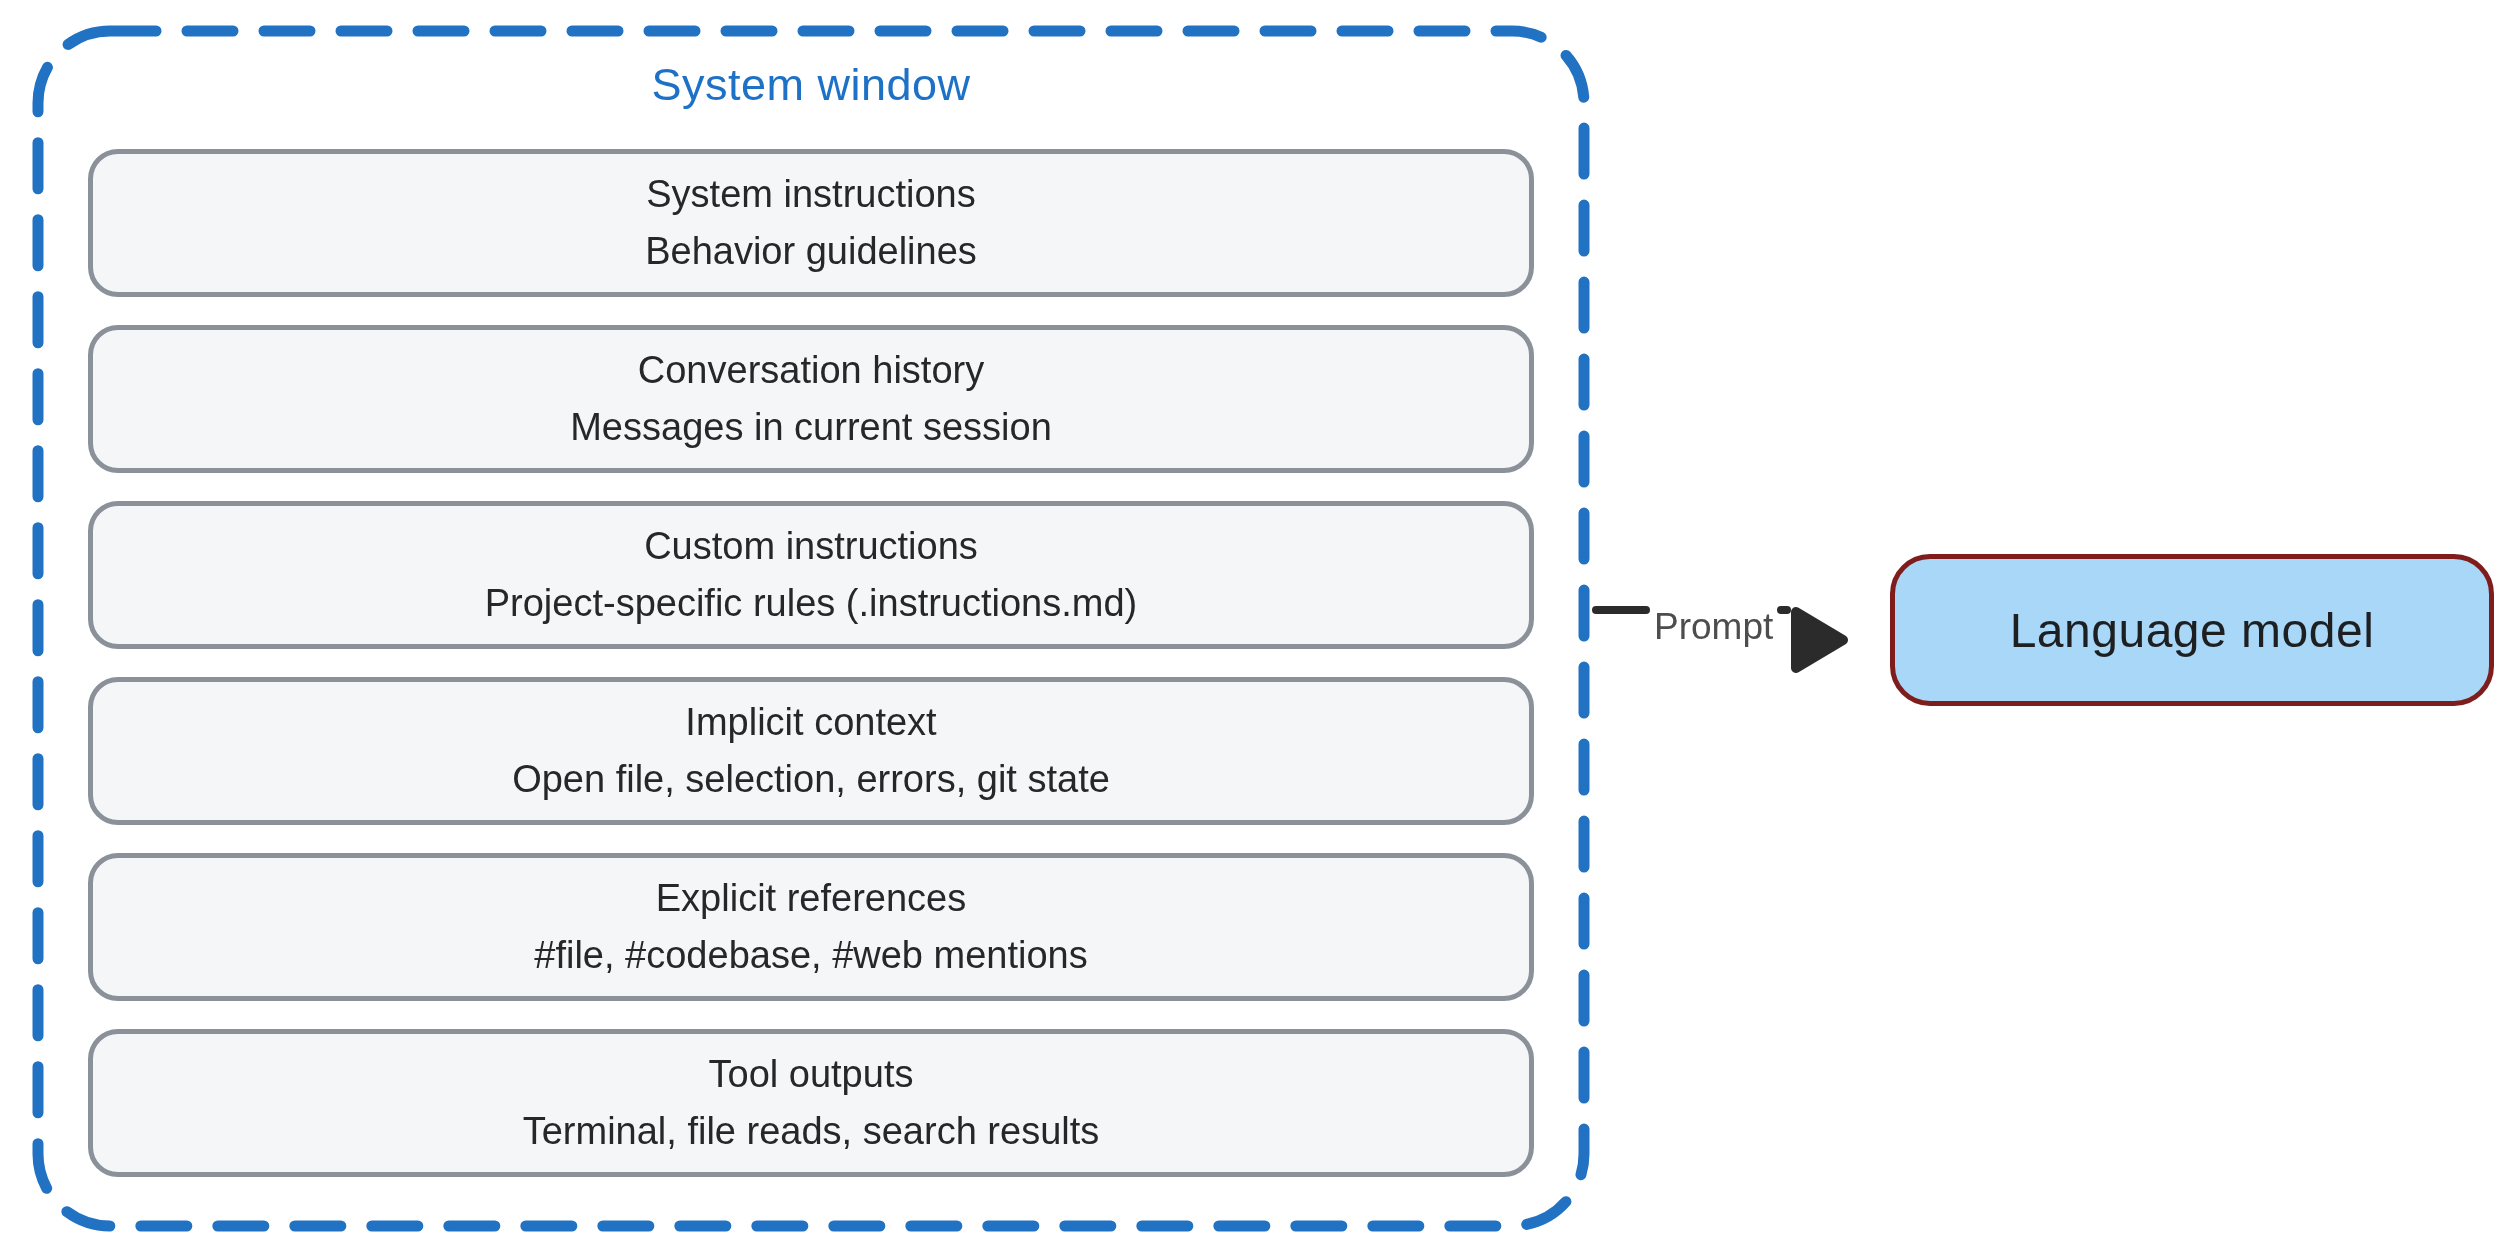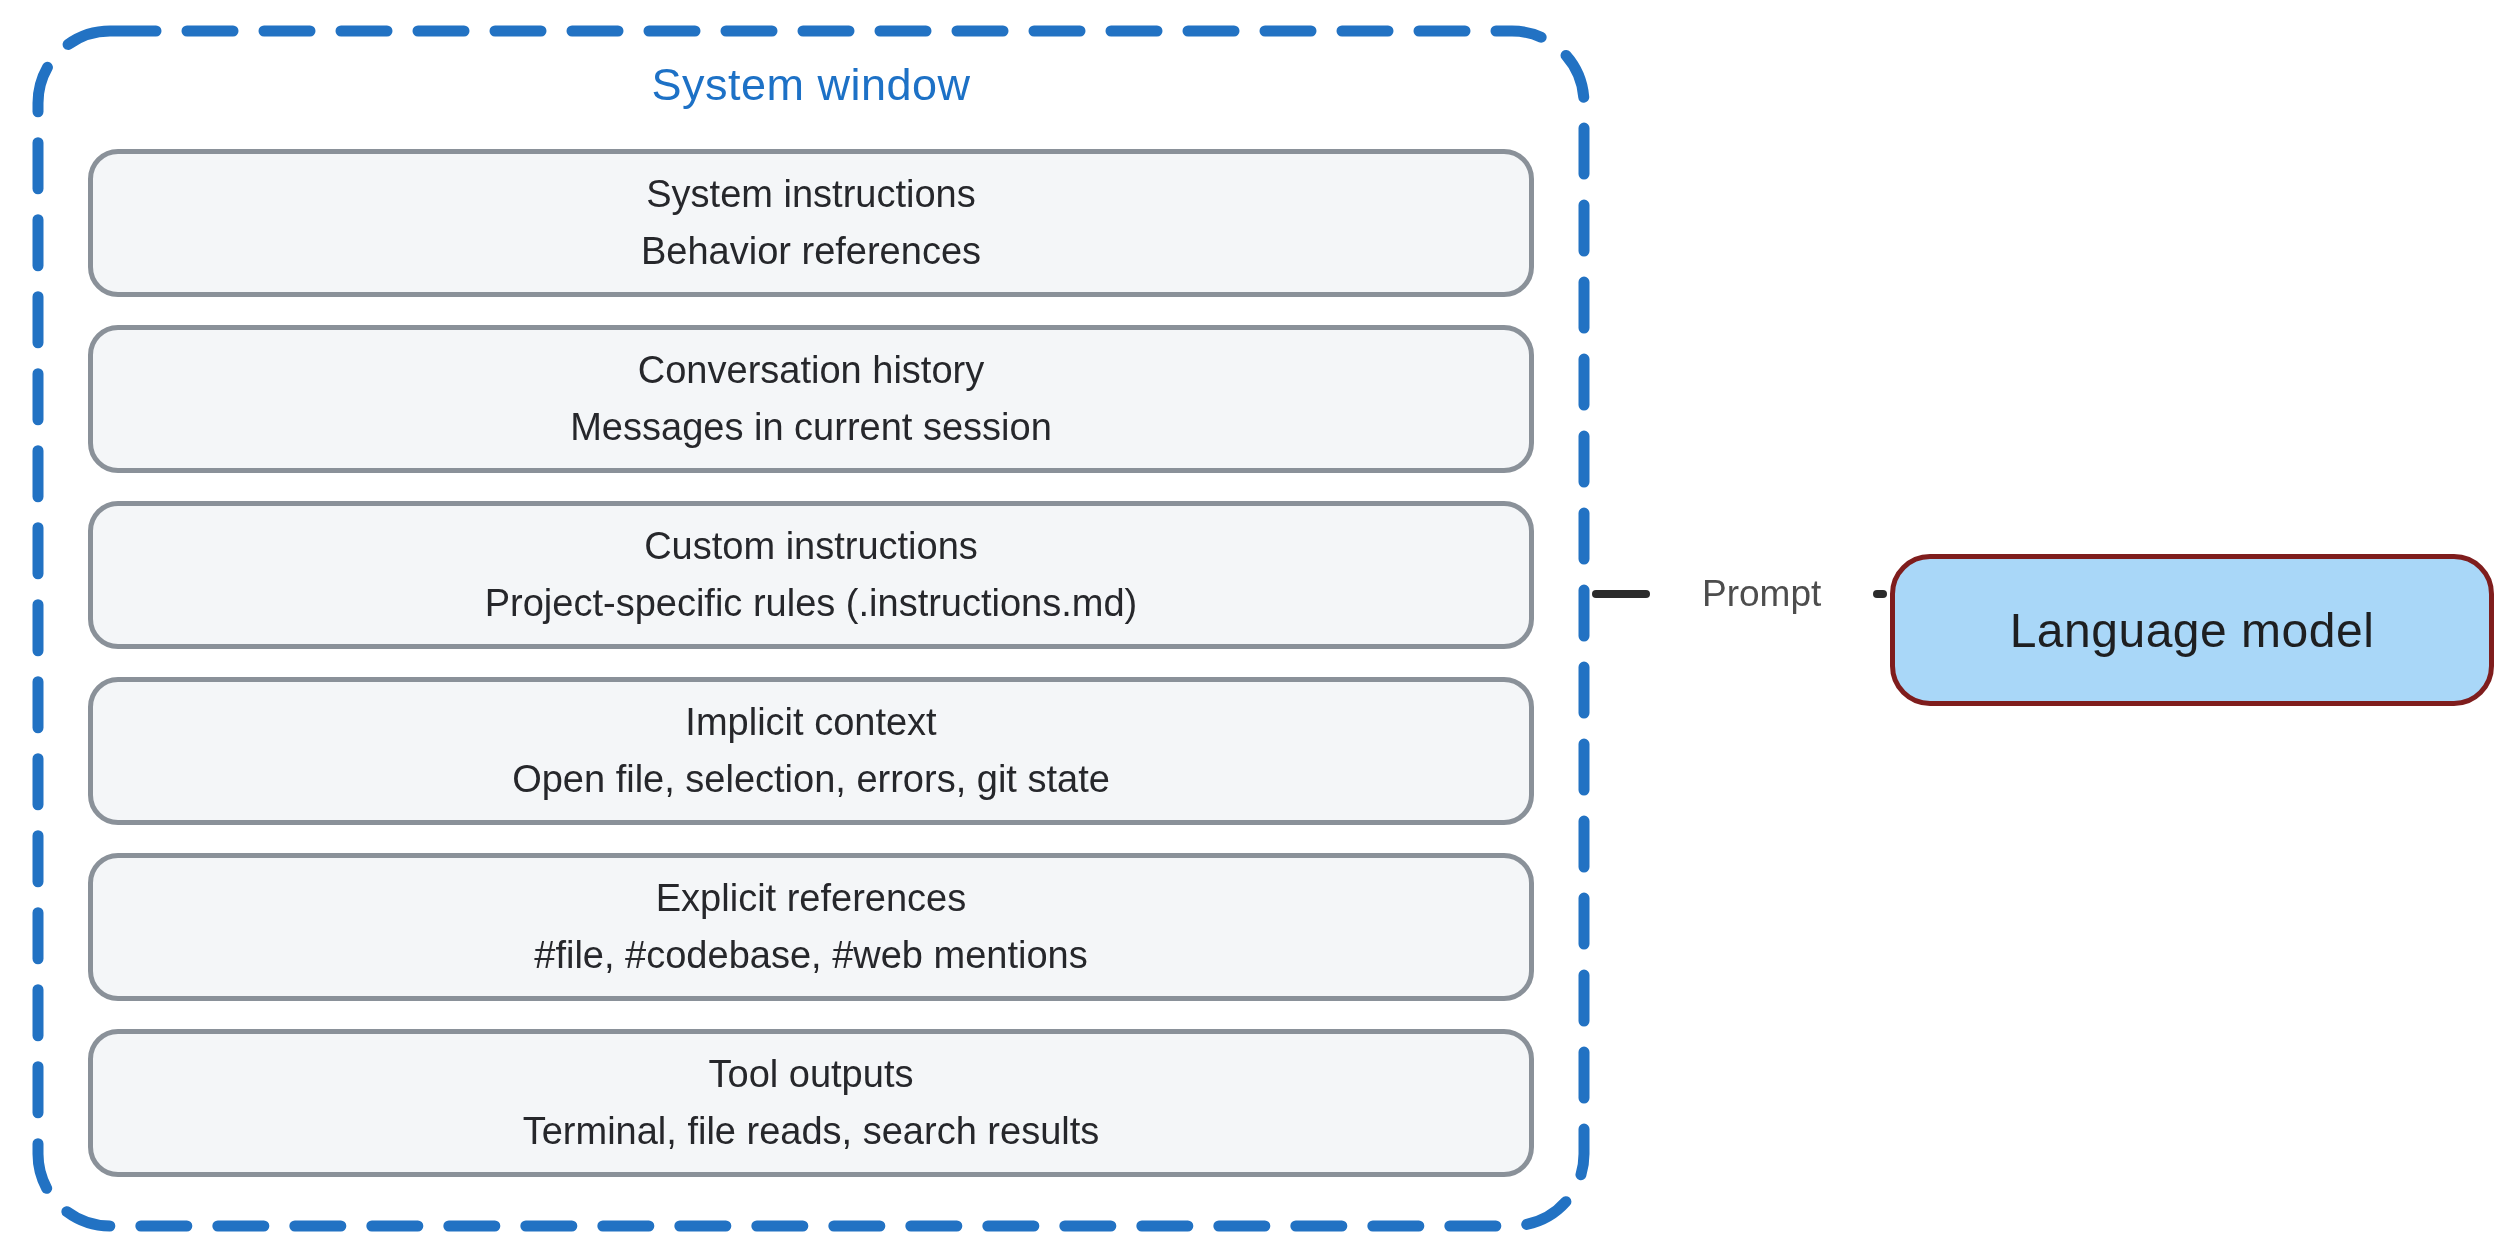--- a/index.html
+++ b/index.html
@@ -70,25 +70,23 @@
   .cw-box .box-subtitle {
     font-size: 38px;
     line-height: 57px;
     color: #26272b;
   }
 
   
   .arrow-group {
     position: absolute;
     left: 1592px;
-    top: 594px;
+    top: 640px;
     transform: translateY(-50%);
     display: flex;
-    align-items: center;
-    gap: 48px;
   }
   .arrow-seg-1 {
     width: 58px;
     height: 8px;
     background: #2b2b2b;
     border-radius: 4px;
   }
   .prompt-label {
     font-size: 37px;
     color: #4d4d4d;
@@ -138,21 +136,21 @@
     <svg class="border-svg" viewBox="0 0 1558 1207" aria-hidden="true">
       <rect x="6" y="6" width="1546" height="1195" rx="72" ry="72" fill="none" stroke="#2272c3" stroke-width="11" stroke-dasharray="46 31" stroke-linecap="round"></rect>
     </svg>
 
     <div class="cw-title">System window</div>
 
     <div class="box-stack">
 
       <div class="cw-box">
         <div class="box-title">System instructions</div>
-        <div class="box-subtitle">Behavior references</div>
+        <div class="box-subtitle">Behavior guidelines</div>
       </div>
 
       <div class="cw-box">
         <div class="box-title">Conversation history</div>
         <div class="box-subtitle">Messages in current session</div>
       </div>
 
       <div class="cw-box">
         <div class="box-title">Custom instructions</div>
         <div class="box-subtitle">Project-specific rules (.instructions.md)</div>

